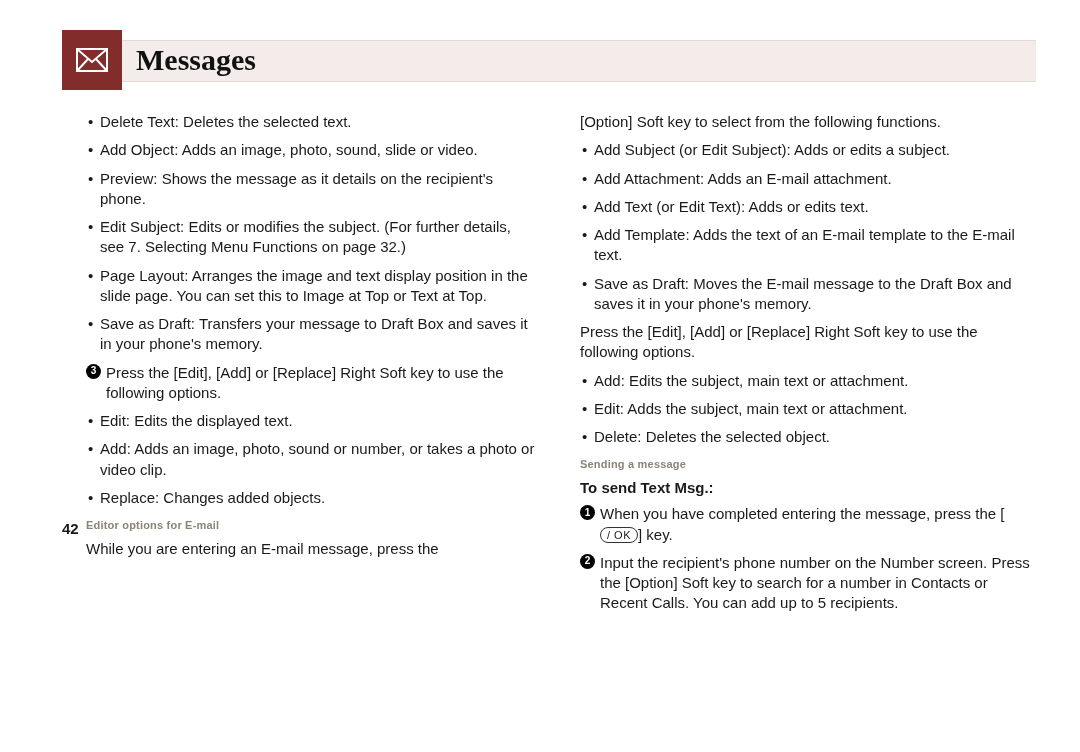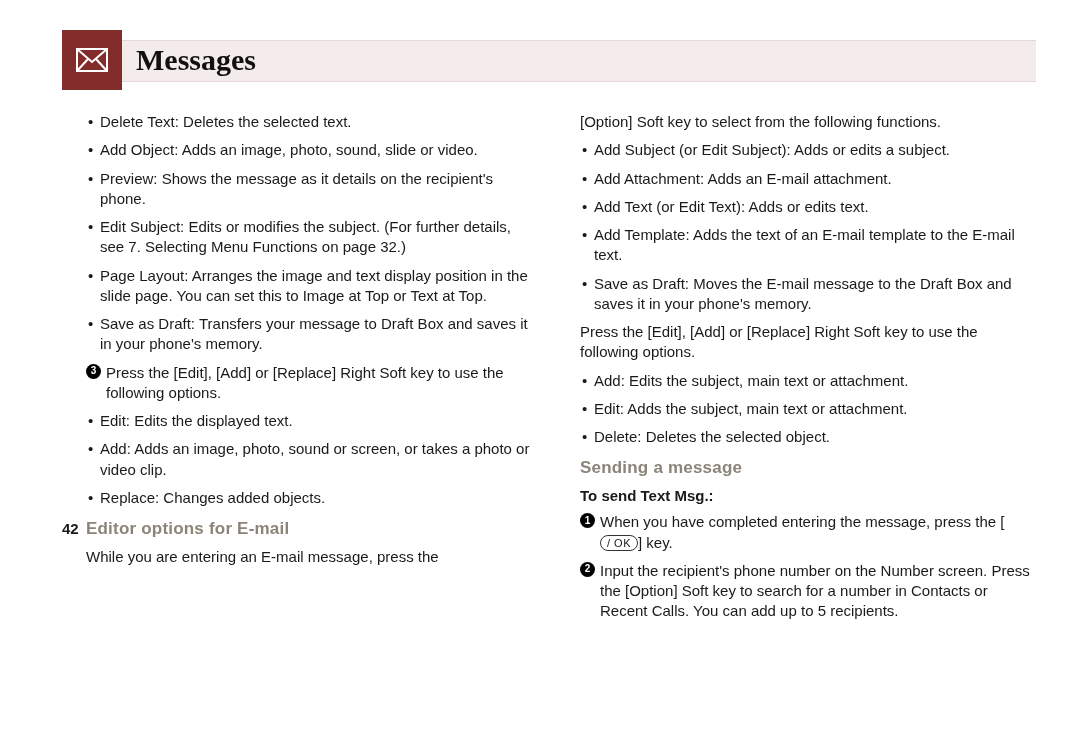--- a/index.html
+++ b/index.html
@@ -105,21 +105,21 @@
     display: inline-flex;
     align-items: center;
     justify-content: center;
     line-height: 1;
   }
   .para {
     margin-bottom: 8px;
   }
   .subhead {
     font-family: Verdana, Arial, sans-serif;
-    font-size: 17px;
+    font-size: 11px;
     font-weight: 700;
     color: #8b8478;
     letter-spacing: 0.2px;
     margin-top: 10px;
     margin-bottom: 6px;
   }
   .boldline {
     font-weight: 700;
     margin-bottom: 6px;
     margin-top: 4px;
@@ -171,21 +171,21 @@
         <li>Save as Draft: Transfers your message to Draft Box and saves it in your phone's memory.</li>
       </ul>
 
       <div class="num-item">
         <span class="circled">3</span>
         <span>Press the [Edit], [Add] or [Replace] Right Soft key to use the following options.</span>
       </div>
 
       <ul class="bulleted">
         <li>Edit: Edits the displayed text.</li>
-        <li>Add: Adds an image, photo, sound or screen, or takes a photo or video clip.</li>
+        <li>Add: Adds an image, photo, sound or number, or takes a photo or video clip.</li>
         <li>Replace: Changes added objects.</li>
       </ul>
 
       <div class="subhead">Editor options for E-mail</div>
       <div class="para">While you are entering an E-mail message, press the</div>
     </div>
 
     <div class="col">
       <div class="para">[Option] Soft key to select from the following functions.</div>
 

